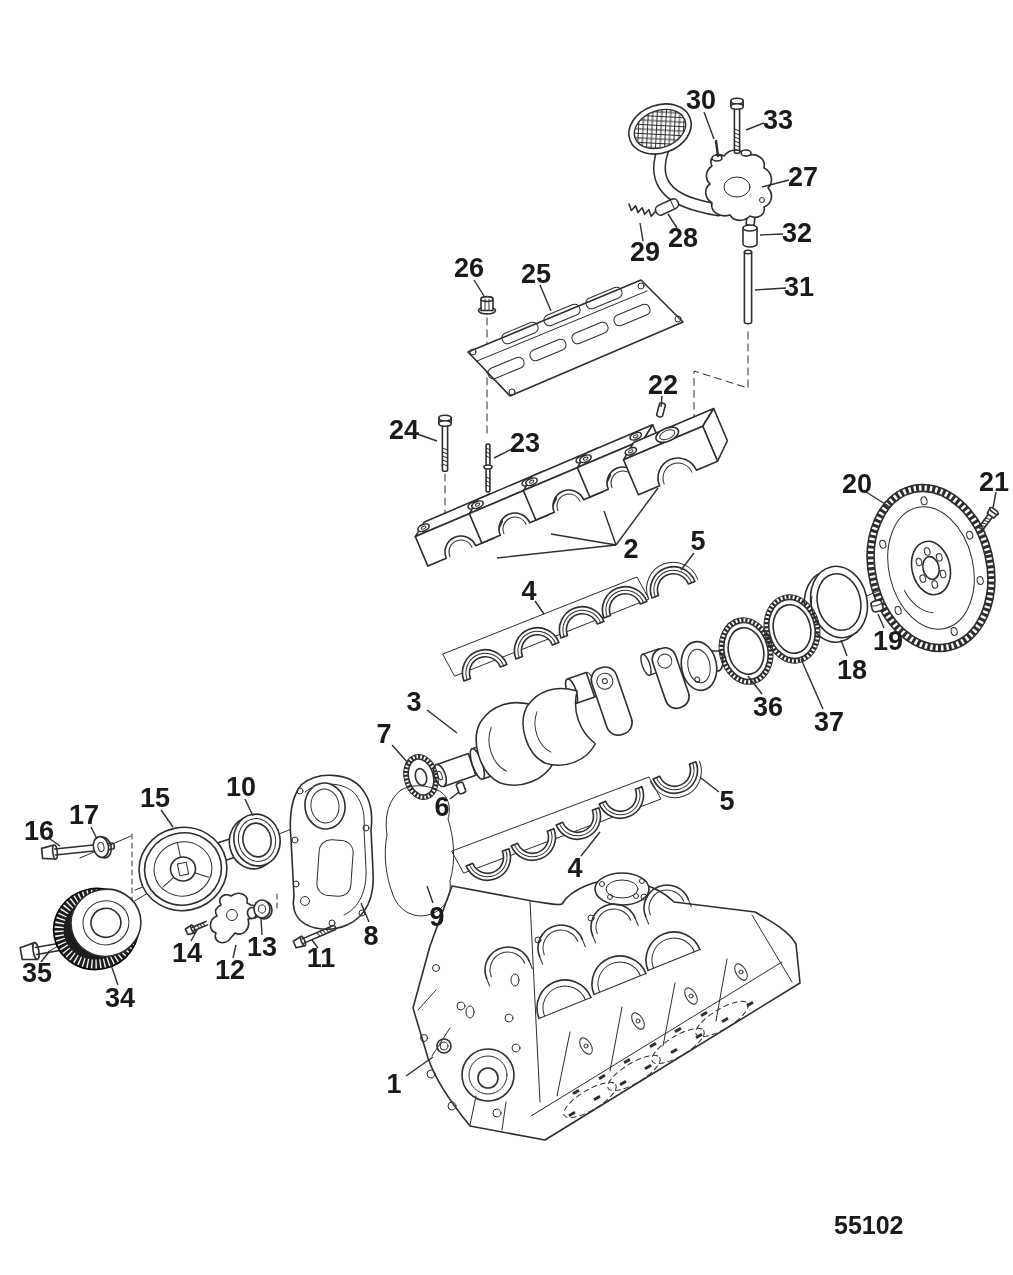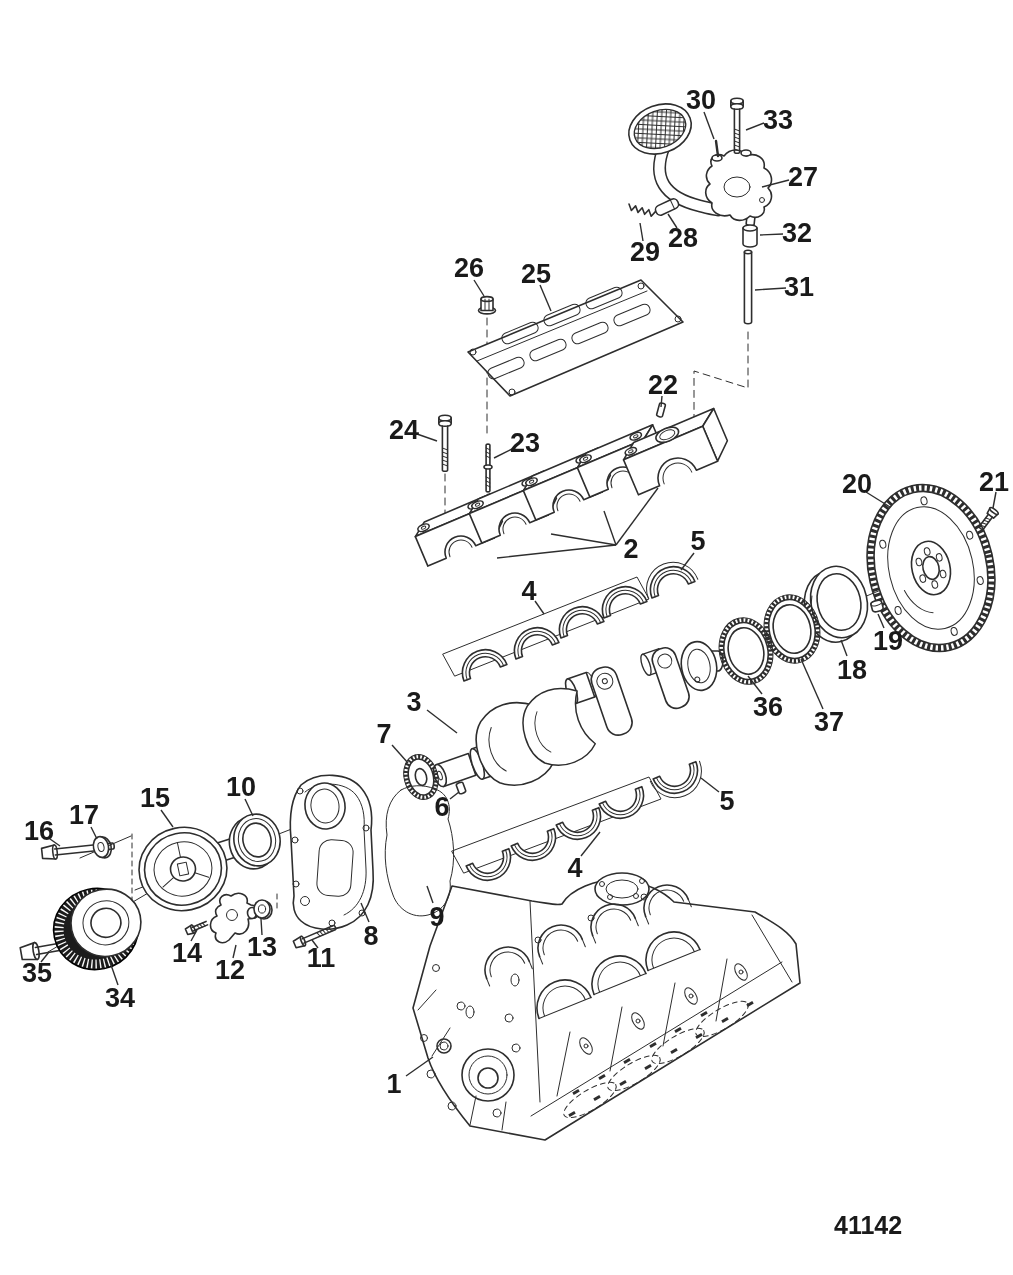--- a/index.html
+++ b/index.html
@@ -552,14 +552,14 @@
         <text x="120" y="998" class="callout" dominant-baseline="central">34</text>
         <line x1="41" y1="962" x2="49" y2="952" class="leader"></line>
         <text x="37" y="973" class="callout" dominant-baseline="central">35</text>
         <line x1="762" y1="694" x2="748" y2="676" class="leader"></line>
         <text x="768" y="707" class="callout" dominant-baseline="central">36</text>
         <line x1="823" y1="709" x2="801" y2="659" class="leader"></line>
         <text x="829" y="722" class="callout" dominant-baseline="central">37</text>
       </g>
 </svg>
 
-<div id="drawing-number">41142</div>
+<div id="drawing-number">55102</div>
 </div>
 
 </body></html>

